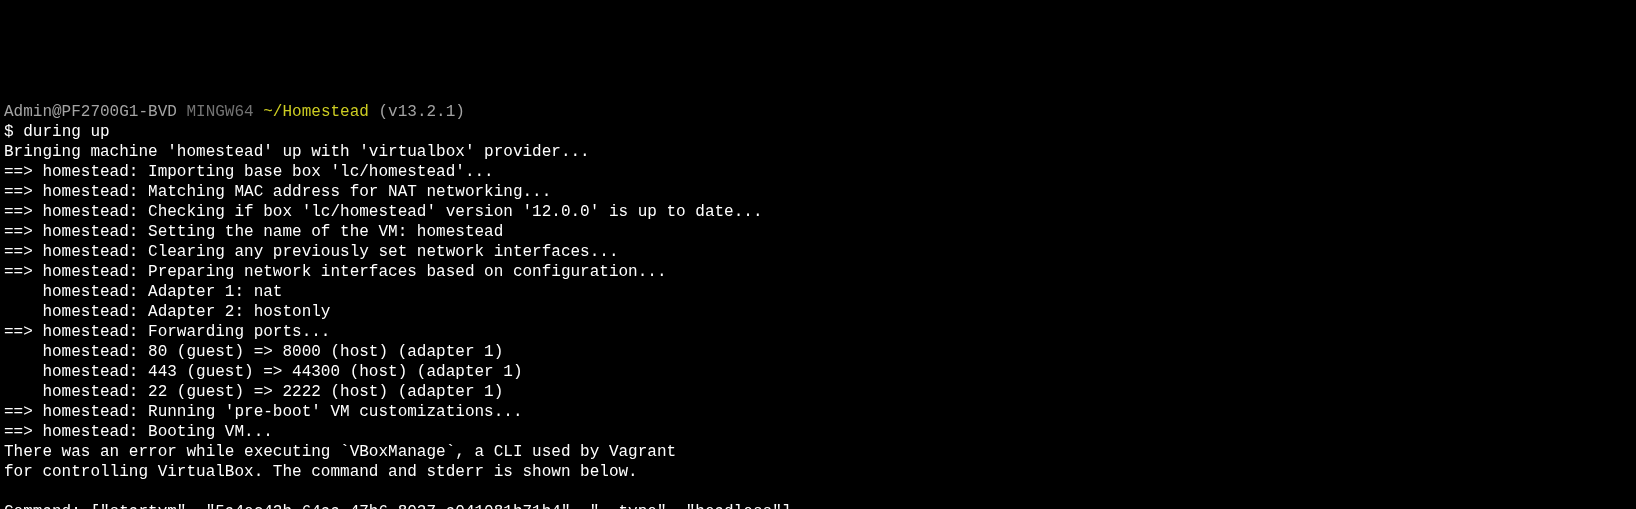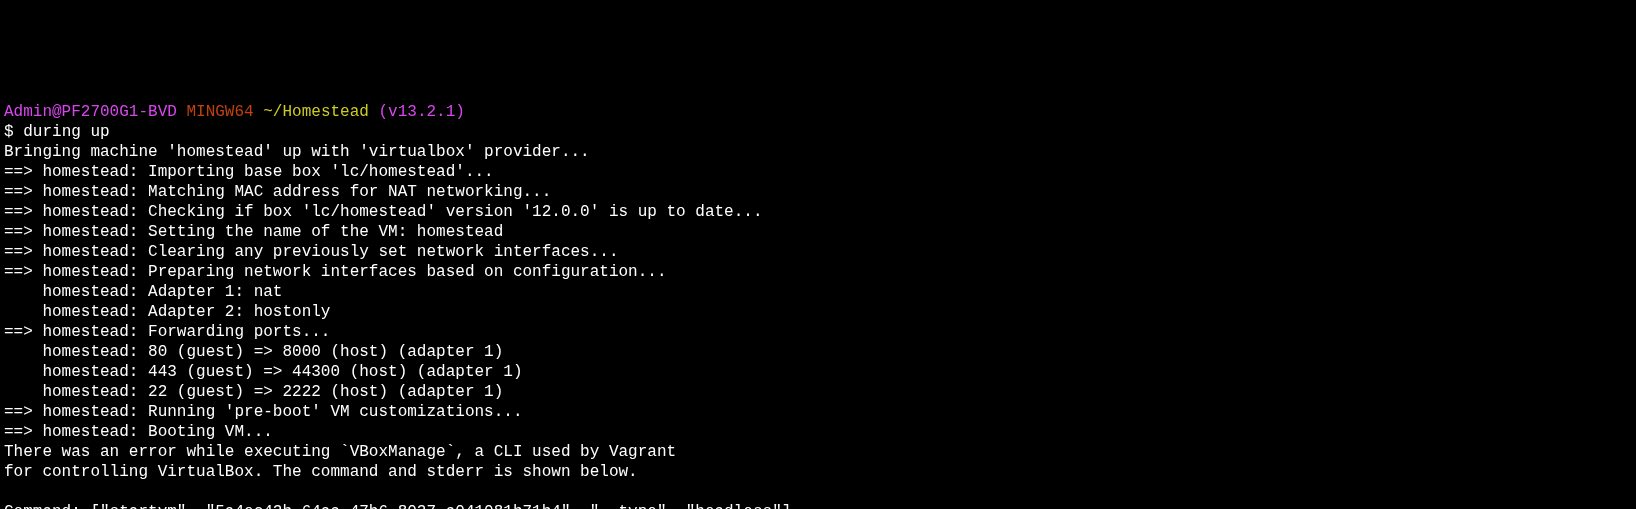--- a/index.html
+++ b/index.html
@@ -11,22 +11,22 @@
     font-size: 16px;
     line-height: 1.25;
     width: 1636px;
     height: 509px;
     overflow: hidden;
     white-space: pre;
   }
   .terminal {
     padding: 2px 4px;
   }
-  .green { color: #d946ef; }
-  .magenta { color: #c2410c; }
+  .green { color: #a3a3a3; }
+  .magenta { color: #737373; }
   .yellow { color: #cccc22; }
   .white { color: #ffffff; }
 </style>
 </head>
 <body>
 
 
 
 <div class="terminal"><span class="green">Admin@PF2700G1-BVD</span> <span class="magenta">MINGW64</span> <span class="yellow">~/Homestead</span> <span class="green">(v13.2.1)</span>
 <span class="white">$</span> <span class="white">during up</span>

